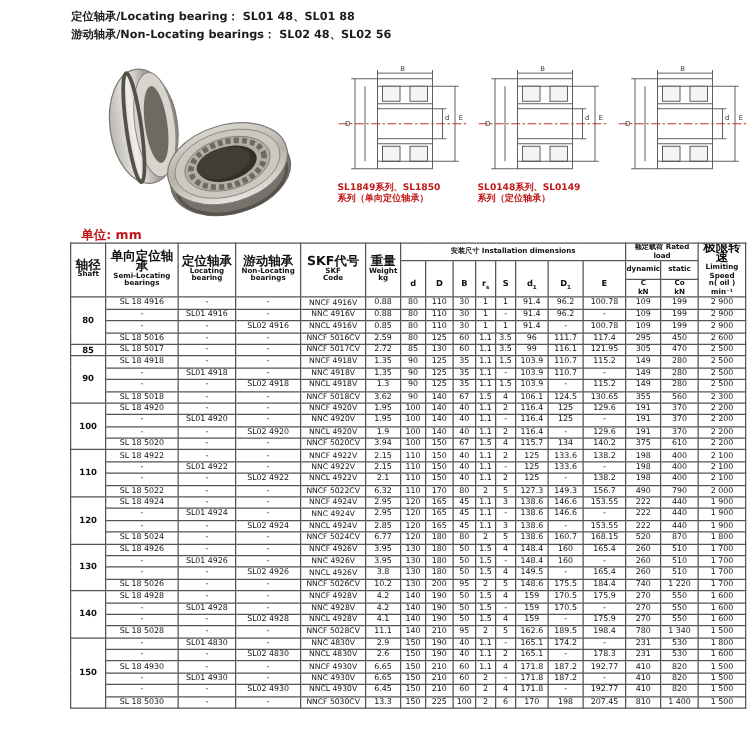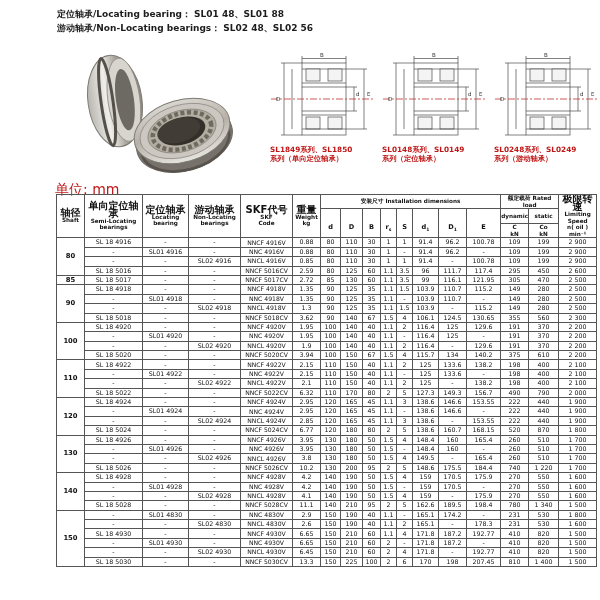--- a/index.html
+++ b/index.html
@@ -6,21 +6,21 @@
   body{
     width:600px;height:600px;background:#fff;position:relative;
     font-family:"DejaVu Sans","Liberation Sans",sans-serif;color:#111;
     overflow:hidden;
   }
   .titles{position:absolute;left:57px;top:7px;font-size:9px;font-weight:bold;color:#1c1c1c;line-height:14px;}
   .photos{position:absolute;left:58px;top:53px;width:178px;height:122px;}
   .drawings{position:absolute;left:270px;top:53px;width:330px;display:flex;justify-content:space-between;}
   .drawing{width:106px;}
   .caption{font-size:7.3px;font-weight:bold;color:#c01818;line-height:8.6px;margin-top:1px;}
-  .unit{position:absolute;left:55px;top:181px;font-size:14px;font-weight:normal;color:#c01818;}
+  .unit{position:absolute;left:65px;top:181px;font-size:10px;font-weight:bold;color:#c01818;}
   table{position:absolute;left:56px;top:194px;border-collapse:collapse;table-layout:fixed;width:540px;border:1.5px solid #444;}
   th,td{border:1px solid #555;text-align:center;vertical-align:middle;padding:0 1px;overflow:hidden;}
   thead th{font-weight:bold;padding:0;}
   .zh{font-size:10px;display:block;line-height:8px;}
   .en{font-size:5.7px;display:block;line-height:6.6px;}
   .letter{font-size:6.6px;}
   .letter sub{font-size:4.5px;}
   tbody tr{height:9.4px;}
   tbody td{font-size:6.3px;line-height:1;white-space:nowrap;}
   td.shaft{font-size:6.8px;font-weight:bold;}
@@ -189,24 +189,20 @@
             <line x1="76" y1="76" x2="97" y2="76"></line>
     </g>
     <line x1="1" y1="46" x2="103" y2="46" stroke="#c03030" stroke-width="0.8" stroke-dasharray="7 2 2 2"></line>
     <g font-size="5.5" fill="#333" font-family="DejaVu Sans, sans-serif">
       <text x="52" y="4" text-anchor="middle">B</text>
       <text x="6" y="48">D</text>
       <text x="86" y="43">d</text>
       <text x="97" y="43">E</text>
     </g>
   </svg></span>
-    <div class="caption">
-      <div>SL0248系列、SL0249</div>
-      <div>系列（游动轴承）</div>
-    </div>
   </div>
 </div>
 
 <div class="unit">单位: mm</div>
 
 <table>
   <colgroup>
     <col style="width:28px">
       <col style="width:58px">
       <col style="width:46px">

